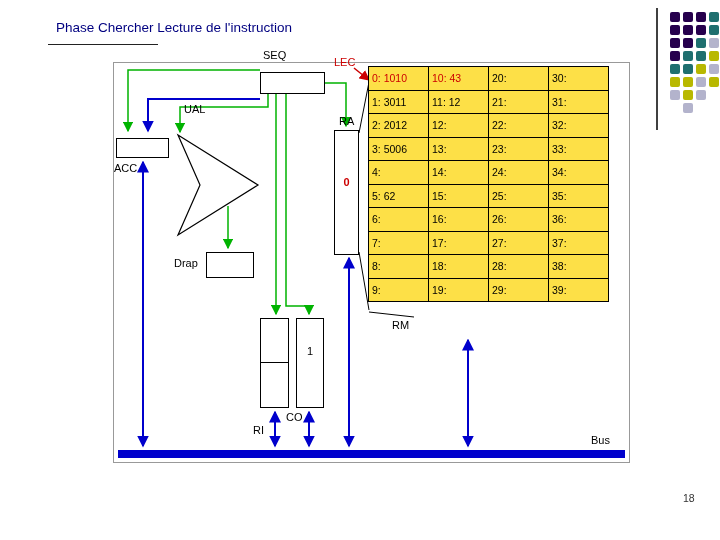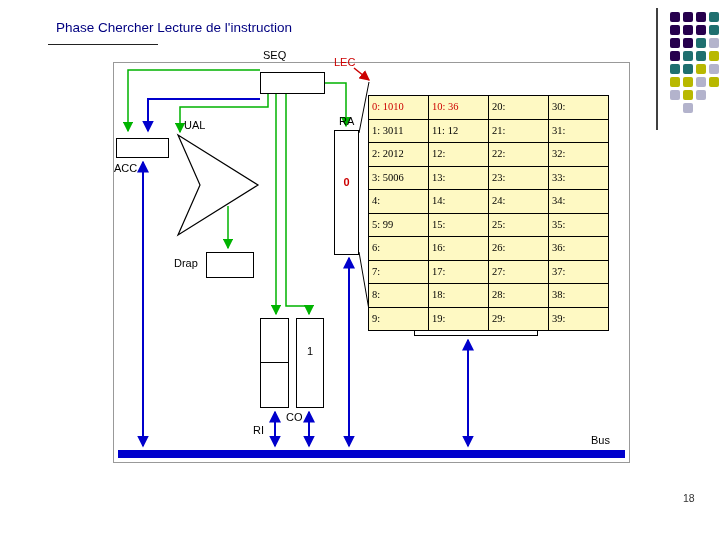--- a/index.html
+++ b/index.html
@@ -36,23 +36,23 @@
   .ra-value{position:absolute;left:306px;top:176px;width:25px;text-align:center;
     font-size:11px;color:var(--highlight);font-weight:bold;}
   .ri-box{left:232px;top:318px;width:29px;height:90px;}
   .ri-cell{width:100%;height:50%;}
   .ri-cell:first-child{border-bottom:1px solid #000;}
   .co-box{left:268px;top:318px;width:28px;height:90px;}
   .co-value{position:absolute;left:268px;top:345px;width:28px;text-align:center;font-size:11px;color:#000;}
   .rm-box{left:386px;top:314px;width:124px;height:22px;text-align:center;}
   .rm-value{font-size:11px;line-height:20px;color:var(--highlight);font-weight:bold;}
 
-  .memory-table{position:absolute;left:340px;top:95px;display:grid;
+  .memory-table{position:absolute;left:340px;top:66px;display:grid;
     grid-template-columns:repeat(4,60px);grid-auto-rows:23.5px;
-    border-left:1px solid #000;border-top:1px solid #000;background:#fef9c3;font-family:Liberation Serif, serif;}
+    border-left:1px solid #000;border-top:1px solid #000;background:#fde047;}
   .mcell{border-right:1px solid #000;border-bottom:1px solid #000;
     font-size:10.5px;line-height:22px;padding-left:3px;white-space:nowrap;overflow:hidden;}
   .mcell.hl{color:var(--highlight);}
 
   .bus-bar{position:absolute;left:90px;top:450px;width:507px;height:8px;background:var(--bus);}
 
   .page-number{position:absolute;left:655px;top:492px;font-size:10.5px;color:#333;}
 
   svg.wires{position:absolute;left:0;top:0;width:720px;height:540px;pointer-events:none;}
   .wg{stroke:var(--wire-green);stroke-width:1.5;fill:none;}
@@ -150,21 +150,21 @@
 
     <path class="wr" d="M326,68 L341,80" marker-end="url(#ar)"></path>
 
     <path class="wk" d="M331,133 L341,82"></path>
     <path class="wk" d="M331,252 L341,310"></path>
     <path class="wk" d="M341,312 L386,317"></path>
   </svg>
 
   <div class="lbl" style="left:235px;top:49px;">SEQ</div>
   <div class="lbl red" style="left:306px;top:56px;">LEC</div>
-  <div class="lbl" style="left:156px;top:119px;">UAL</div>
+  <div class="lbl" style="left:156px;top:103px;">UAL</div>
   <div class="lbl" style="left:86px;top:162px;">ACC</div>
   <div class="lbl" style="left:303px;top:115px;padding-left:8px;">RA</div>
   <div class="lbl" style="left:146px;top:257px;">Drap</div>
   <div class="lbl" style="left:225px;top:424px;">RI</div>
   <div class="lbl" style="left:258px;top:411px;">CO</div>
   <div class="lbl" style="left:364px;top:319px;">RM</div>
   <div class="lbl" style="left:563px;top:434px;">Bus</div>
 
   <div class="box seq-box"></div>
   <div class="box acc-box"></div>
@@ -172,46 +172,43 @@
   <div class="box ra-box"></div>
   <div class="ra-value">0</div>
 
   <div class="box ri-box">
     <div class="ri-cell"></div>
     <div class="ri-cell"></div>
   </div>
   <div class="box co-box"></div>
   <div class="co-value">1</div>
 
-  <div class="box rm-box">
-    <div class="rm-value">1010</div>
-  </div>
 
   <div class="memory-table">
       <div class="mcell hl">0: 1010</div>
-      <div class="mcell hl">10: 36</div>
+      <div class="mcell hl">10: 43</div>
       <div class="mcell">20:</div>
       <div class="mcell">30:</div>
       <div class="mcell">1: 3011</div>
       <div class="mcell">11: 12</div>
       <div class="mcell">21:</div>
       <div class="mcell">31:</div>
       <div class="mcell">2: 2012</div>
       <div class="mcell">12:</div>
       <div class="mcell">22:</div>
       <div class="mcell">32:</div>
       <div class="mcell">3: 5006</div>
       <div class="mcell">13:</div>
       <div class="mcell">23:</div>
       <div class="mcell">33:</div>
       <div class="mcell">4:</div>
       <div class="mcell">14:</div>
       <div class="mcell">24:</div>
       <div class="mcell">34:</div>
-      <div class="mcell">5: 99</div>
+      <div class="mcell">5: 62</div>
       <div class="mcell">15:</div>
       <div class="mcell">25:</div>
       <div class="mcell">35:</div>
       <div class="mcell">6:</div>
       <div class="mcell">16:</div>
       <div class="mcell">26:</div>
       <div class="mcell">36:</div>
       <div class="mcell">7:</div>
       <div class="mcell">17:</div>
       <div class="mcell">27:</div>

